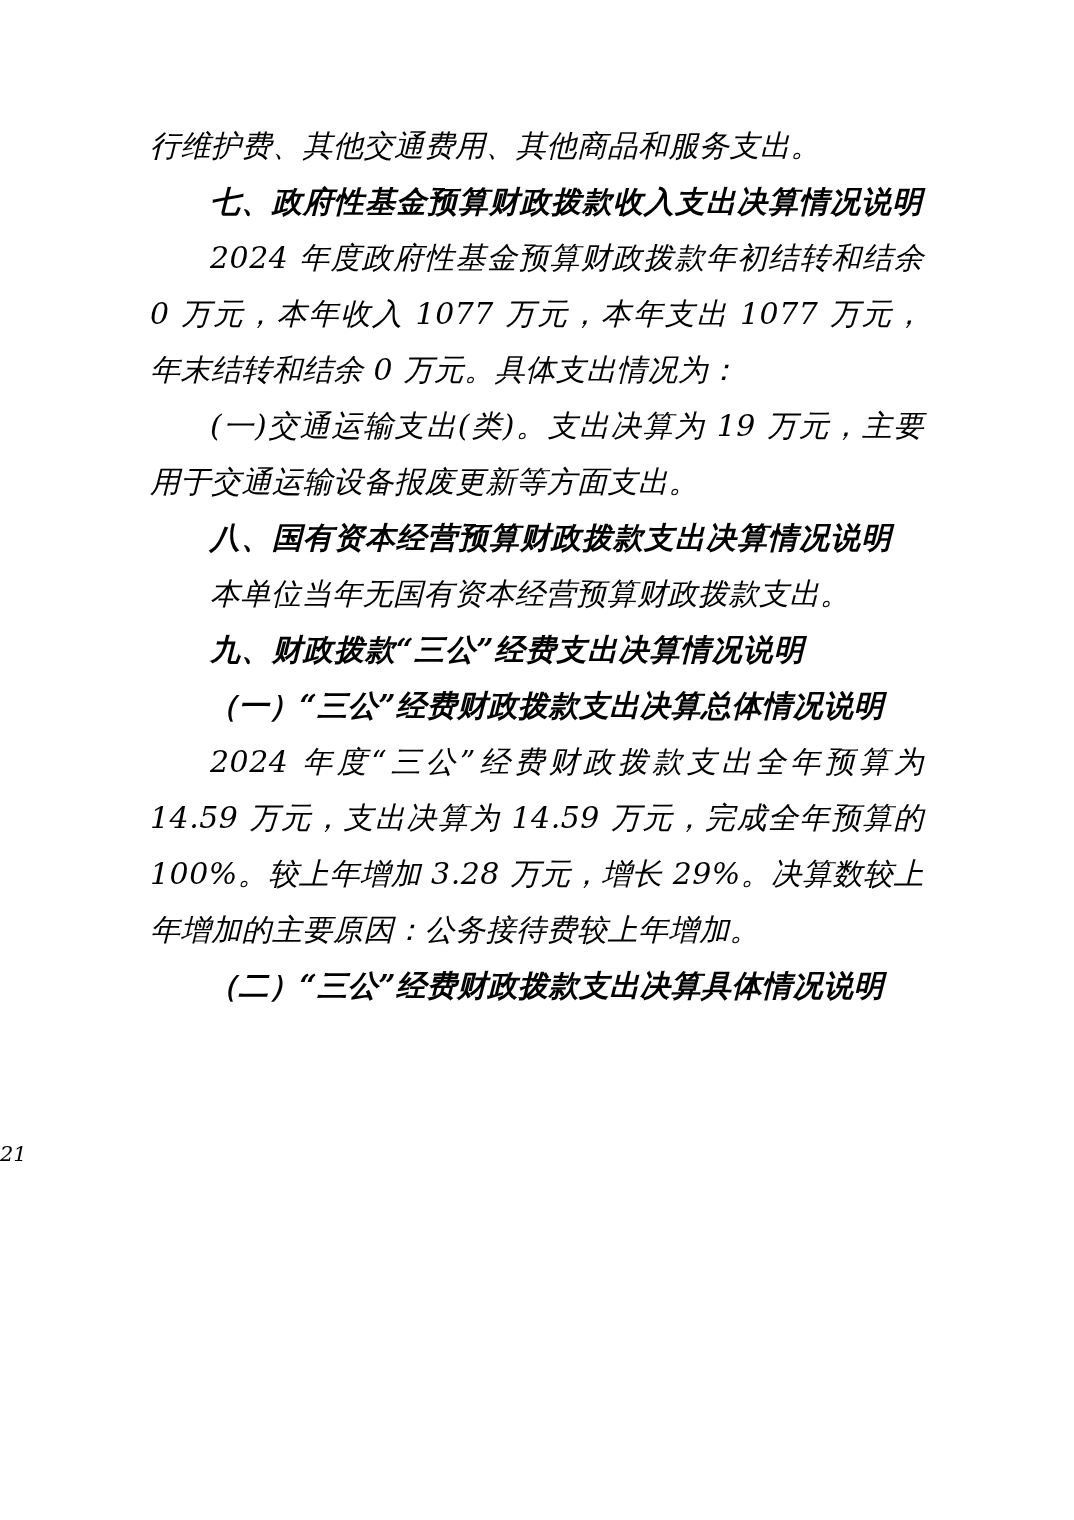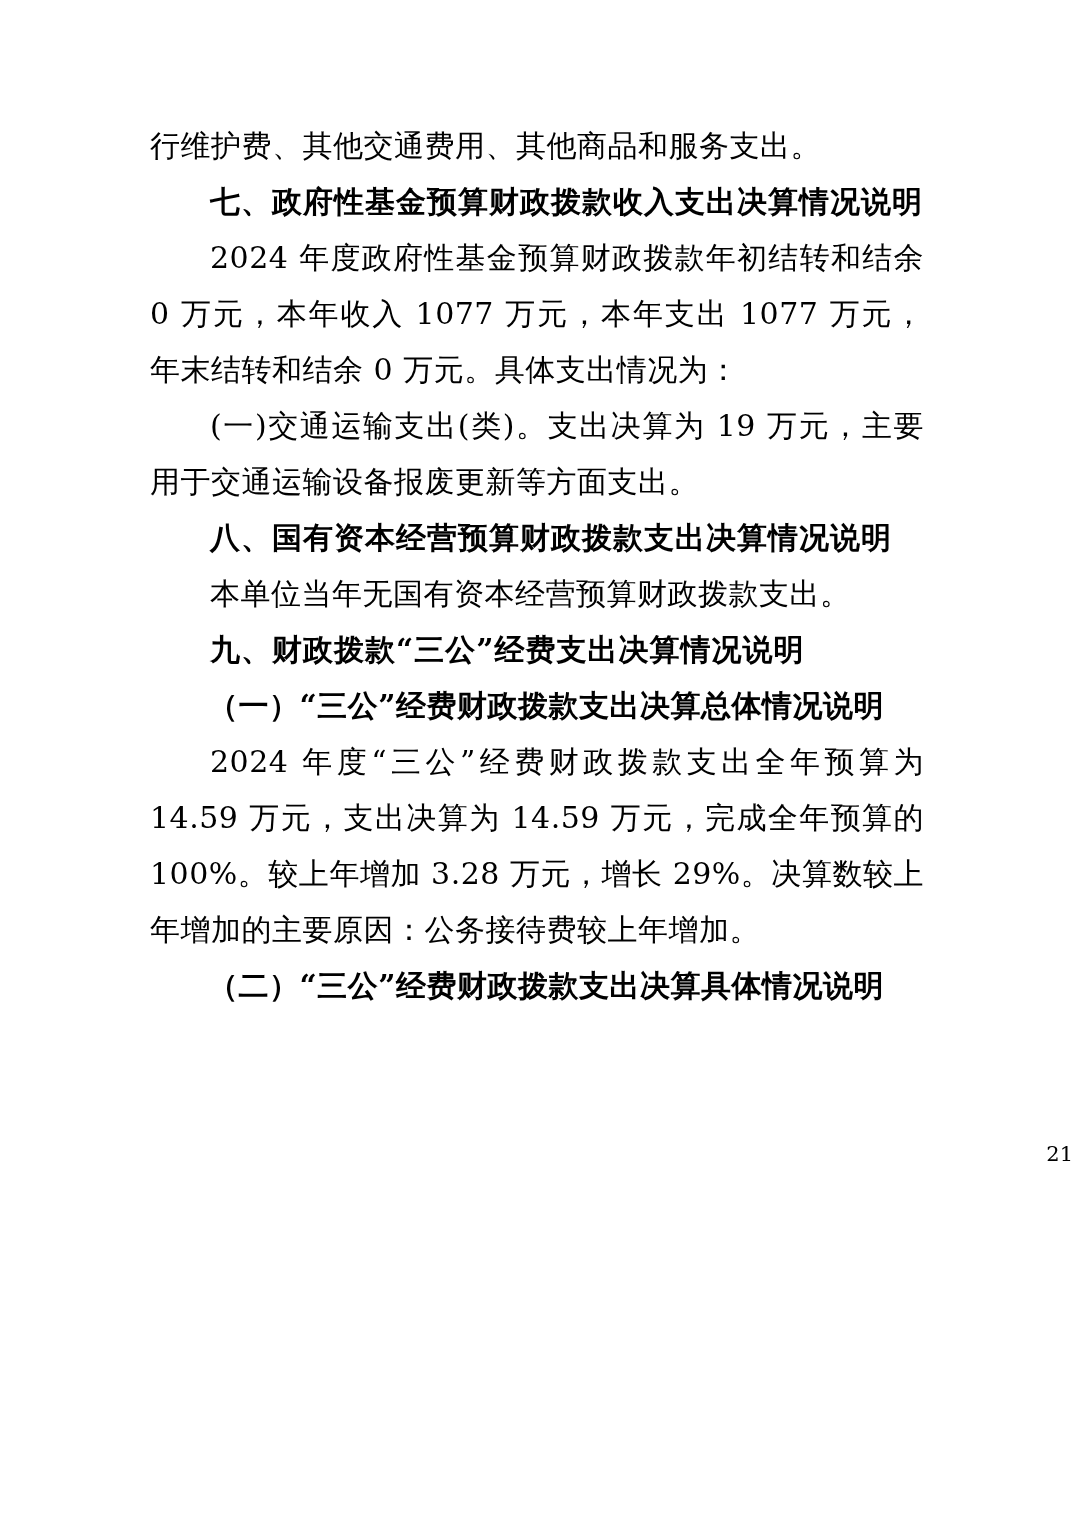--- a/index.html
+++ b/index.html
@@ -14,20 +14,21 @@
   }
   .page {
     position: relative;
     width: 1074px;
     height: 1244px;
     margin: 0 auto;
     background: #ffffff;
     box-sizing: border-box;
     padding: 118px 150px 60px 150px;
     overflow: hidden;
+    font-style: italic;
   }
   .content {
     width: 774px;
   }
   p {
     margin: 0;
     font-size: 30px;
     line-height: 56px;
     letter-spacing: 0.5px;
     text-align: justify;
@@ -45,23 +46,23 @@
     letter-spacing: 1px;
   }
   p.subheading {
     font-weight: bold;
     text-indent: 58px;
     letter-spacing: 0.5px;
   }
   .page-number {
     position: absolute;
     left: 0;
-    right: 1px;
+    right: 8px;
     bottom: 78px;
-    text-align: right;
+    text-align: left;
     font-size: 21px;
     font-family: "DejaVu Serif", "Liberation Serif", serif;
   }
 </style>
 </head>
 <body>
 
 <div class="page">
   <div class="content">
     <p class="body-text no-indent">行维护费、其他交通费用、其他商品和服务支出。</p>

